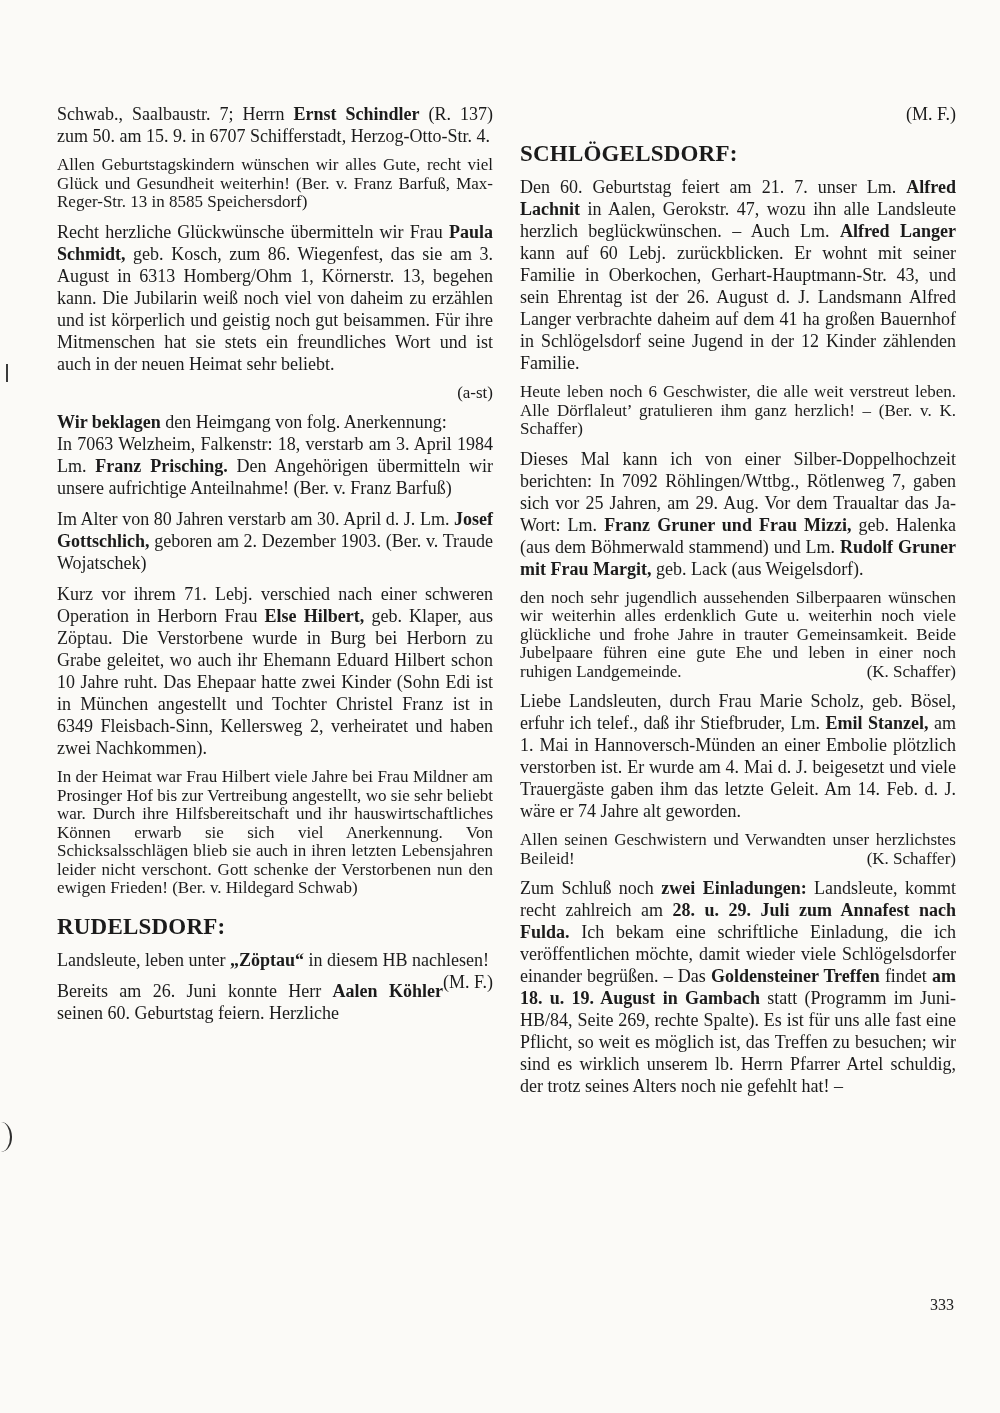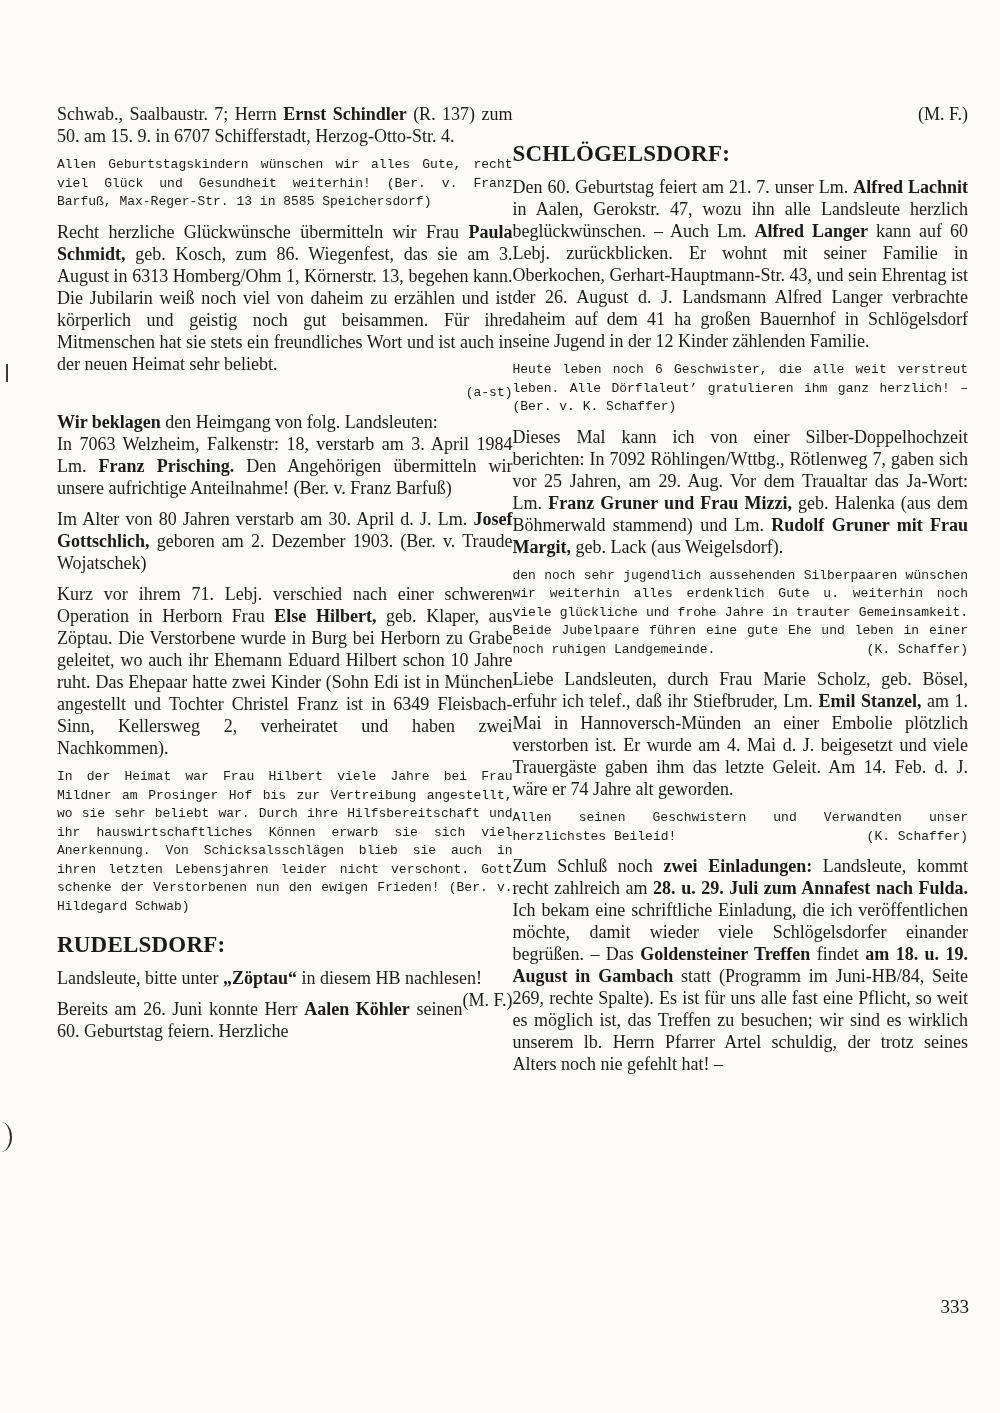--- a/index.html
+++ b/index.html
@@ -7,56 +7,56 @@
     position:relative;
     width:1000px; height:1413px;
     margin:0 auto;
     background:#fbfaf7;
     color:#1b1b1b;
     font-family:"Liberation Serif", "DejaVu Serif", serif;
     overflow:hidden;
   }
   .columns {
     display:flex;
-    padding:103px 32px 0 57px;
+    gap:27px;
+    padding:103px 44px 0 57px;
     box-sizing:border-box;
   }
   .col { flex:1 1 0; min-width:0; }
 
   p.body {
     font-size:18px;
     line-height:22px;
     text-align:justify;
     margin:0 0 9px 0;
     hyphens:auto;
   }
   p.small {
-    font-size:13px;
+    font-size:17px;
     line-height:18.5px;
     text-align:justify;
     margin:0 0 9px 0;
     hyphens:auto;
-    font-family:Liberation Mono, monospace;
   }
   h2.heading {
     font-size:23px;
     font-weight:bold;
     margin:16px 0 9px 0;
     letter-spacing:0.2px;
   }
   .tight { margin-bottom:0 !important; }
   .b { font-weight:bold; }
   .fr { float:right; }
   .align-right { text-align:right !important; }
 
   .page-number {
     position:absolute;
-    right:31px;
+    right:46px;
     top:1296px;
-    font-size:19px;
+    font-size:16px;
   }
 
   
   .artifact-line {
     position:absolute;
     left:6px; top:364px;
     width:2px; height:18px;
     background:#3a3a3a;
   }
   .artifact-curve {
@@ -73,27 +73,27 @@
 <div class="page">
   <span class="artifact-line"></span>
   <span class="artifact-curve"></span>
 
   <div class="columns">
     <div class="col" id="col-left">
         <p class="body"><span>Schwab., Saalbaustr. 7; Herrn </span><span class="b">Ernst Schindler</span><span> (R. 137) zum 50. am 15. 9. in 6707 Schifferstadt, Herzog-Otto-Str. 4.</span></p>
         <p class="small"><span>Allen Geburtstagskindern wünschen wir alles Gute, recht viel Glück und Gesundheit weiterhin! (Ber. v. Franz Barfuß, Max-Reger-Str. 13 in 8585 Speichersdorf)</span></p>
         <p class="body"><span>Recht herzliche Glückwünsche übermitteln wir Frau </span><span class="b">Paula Schmidt,</span><span> geb. Kosch, zum 86. Wiegenfest, das sie am 3. August in 6313 Homberg/Ohm 1, Körnerstr. 13, begehen kann. Die Jubilarin weiß noch viel von daheim zu erzählen und ist körperlich und geistig noch gut beisammen. Für ihre Mitmenschen hat sie stets ein freundliches Wort und ist auch in der neuen Heimat sehr beliebt.</span></p>
         <p class="small align-right"><span>(a-st)</span></p>
-        <p class="body tight"><span class="b">Wir beklagen</span><span> den Heimgang von folg. Landsleuten:</span></p>
+        <p class="body tight"><span class="b">Wir beklagen</span><span> den Heimgang von folg. Anerkennung:</span></p>
         <p class="body"><span>In 7063 Welzheim, Falkenstr: 18, verstarb am 3. April 1984 Lm. </span><span class="b">Franz Prisching.</span><span> Den Angehörigen übermitteln wir unsere aufrichtige Anteilnahme! (Ber. v. Franz Barfuß)</span></p>
         <p class="body"><span>Im Alter von 80 Jahren verstarb am 30. April d. J. Lm. </span><span class="b">Josef Gottschlich,</span><span> geboren am 2. Dezember 1903. (Ber. v. Traude Wojatschek)</span></p>
         <p class="body"><span>Kurz vor ihrem 71. Lebj. verschied nach einer schweren Operation in Herborn Frau </span><span class="b">Else Hilbert,</span><span> geb. Klaper, aus Zöptau. Die Verstorbene wurde in Burg bei Herborn zu Grabe geleitet, wo auch ihr Ehemann Eduard Hilbert schon 10 Jahre ruht. Das Ehepaar hatte zwei Kinder (Sohn Edi ist in München angestellt und Tochter Christel Franz ist in 6349 Fleisbach-Sinn, Kellersweg 2, verheiratet und haben zwei Nachkommen).</span></p>
         <p class="small"><span>In der Heimat war Frau Hilbert viele Jahre bei Frau Mildner am Prosinger Hof bis zur Vertreibung angestellt, wo sie sehr beliebt war. Durch ihre Hilfsbereitschaft und ihr hauswirtschaftliches Können erwarb sie sich viel Anerkennung. Von Schicksalsschlägen blieb sie auch in ihren letzten Lebensjahren leider nicht verschont. Gott schenke der Verstorbenen nun den ewigen Frieden! (Ber. v. Hildegard Schwab)</span></p>
         <h2 class="heading"><span>RUDELSDORF:</span></h2>
-        <p class="body"><span>Landsleute, bitte unter </span><span class="b">„Zöptau“</span><span> in diesem HB nachlesen!</span><span class="fr">(M. F.)</span></p>
+        <p class="body"><span>Landsleute, leben unter </span><span class="b">„Zöptau“</span><span> in diesem HB nachlesen!</span><span class="fr">(M. F.)</span></p>
         <p class="body"><span>Bereits am 26. Juni konnte Herr </span><span class="b">Aalen Köhler</span><span> seinen 60. Geburtstag feiern. Herzliche</span></p>
       </div>
     <div class="col" id="col-right">
         <p class="body align-right"><span>(M. F.)</span></p>
         <h2 class="heading"><span>SCHLÖGELSDORF:</span></h2>
         <p class="body"><span>Den 60. Geburtstag feiert am 21. 7. unser Lm. </span><span class="b">Alfred Lachnit</span><span> in Aalen, Gerokstr. 47, wozu ihn alle Landsleute herzlich beglückwünschen. – Auch Lm. </span><span class="b">Alfred Langer</span><span> kann auf 60 Lebj. zurückblicken. Er wohnt mit seiner Familie in Oberkochen, Gerhart-Hauptmann-Str. 43, und sein Ehrentag ist der 26. August d. J. Landsmann Alfred Langer verbrachte daheim auf dem 41 ha großen Bauernhof in Schlögelsdorf seine Jugend in der 12 Kinder zählenden Familie.</span></p>
         <p class="small"><span>Heute leben noch 6 Geschwister, die alle weit verstreut leben. Alle Dörflaleut’ gratulieren ihm ganz herzlich! – (Ber. v. K. Schaffer)</span></p>
         <p class="body"><span>Dieses Mal kann ich von einer Silber-Doppelhochzeit berichten: In 7092 Röhlingen/Wttbg., Rötlenweg 7, gaben sich vor 25 Jahren, am 29. Aug. Vor dem Traualtar das Ja-Wort: Lm. </span><span class="b">Franz Gruner und Frau Mizzi,</span><span> geb. Halenka (aus dem Böhmerwald stammend) und Lm. </span><span class="b">Rudolf Gruner mit Frau Margit,</span><span> geb. Lack (aus Weigelsdorf).</span></p>
         <p class="small"><span>den noch sehr jugendlich aussehenden Silberpaaren wünschen wir weiterhin alles erdenklich Gute u. weiterhin noch viele glückliche und frohe Jahre in trauter Gemeinsamkeit. Beide Jubelpaare führen eine gute Ehe und leben in einer noch ruhigen Landgemeinde.</span><span class="fr">(K. Schaffer)</span></p>
         <p class="body"><span>Liebe Landsleuten, durch Frau Marie Scholz, geb. Bösel, erfuhr ich telef., daß ihr Stiefbruder, Lm. </span><span class="b">Emil Stanzel,</span><span> am 1. Mai in Hannoversch-Münden an einer Embolie plötzlich verstorben ist. Er wurde am 4. Mai d. J. beigesetzt und viele Trauergäste gaben ihm das letzte Geleit. Am 14. Feb. d. J. wäre er 74 Jahre alt geworden.</span></p>

